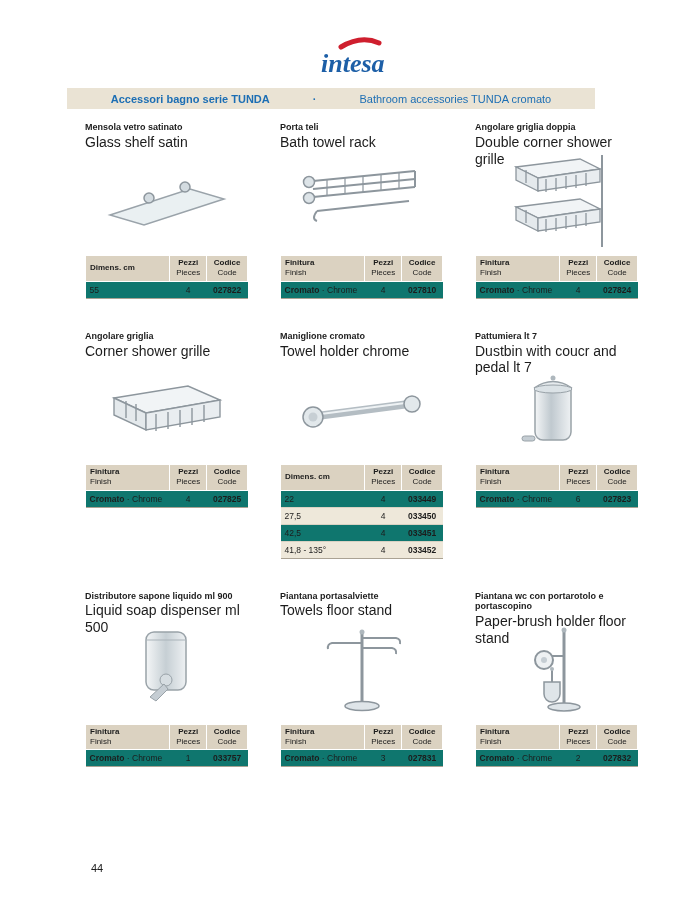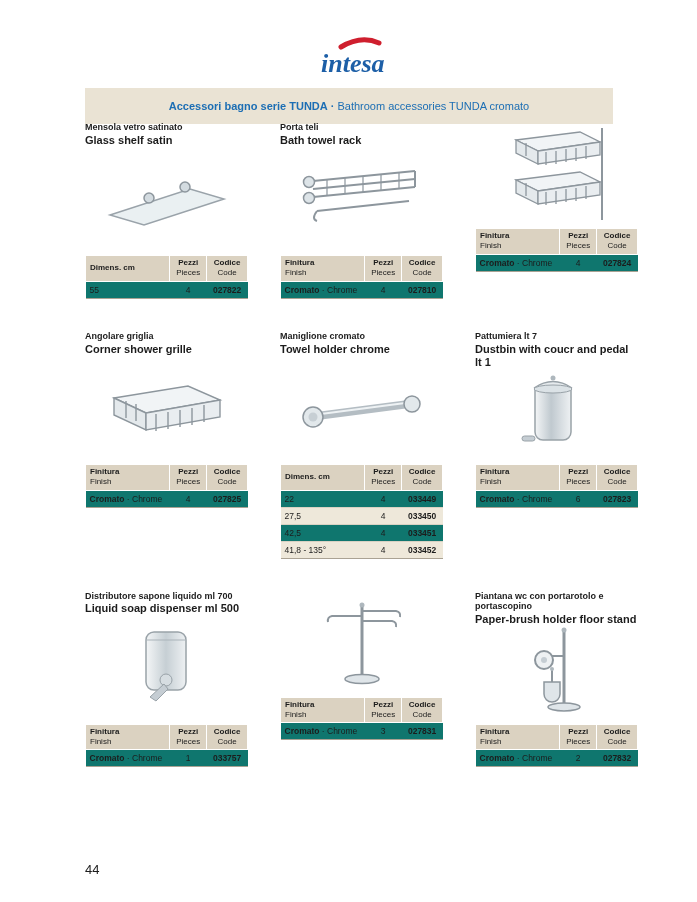--- a/index.html
+++ b/index.html
@@ -3,52 +3,52 @@
 <meta charset="utf-8">
 <style>
   * { box-sizing: border-box; margin: 0; padding: 0; }
   body { background: #ffffff; }
   .page {
     position: relative; width: 697px; height: 902px; background: #fff;
     font-family: "Liberation Sans", sans-serif; color: #1c1c1c; overflow: hidden;
   }
   .logo-wrap { position: absolute; top: 34px; left: 0; right: 0; display: flex; justify-content: center; padding-left: 16px; }
   .band {
-    position: absolute; top: 88px; left: 85px; width: 528px; height: 36px;
+    position: absolute; top: 88px; left: 67px; width: 528px; height: 21px;
     background: #eae3d4; display: flex; align-items: center; justify-content: center;
-    font-size: 11px; color: #1c6eb4; white-space: pre;
+    font-size: 11px; color: #1c6eb4; white-space: pre; gap: 40px;
   }
   .band .it { font-weight: bold; }
   .band .sep { font-weight: bold; padding: 0 3px; }
   .grid {
     position: absolute; top: 122px; left: 85px; width: 545px;
     display: grid; grid-template-columns: 163px 163px 163px;
     column-gap: 27px; row-gap: 30px; align-items: start; gap: 32px;
   }
   .tb { height: 27px; overflow: visible; }
   .pt { font-weight: bold; font-size: 9px; line-height: 1.2; }
-  .ps { font-size: 11px; line-height: 1.2; margin-top: 1px; font-weight: bold; }
+  .ps { font-size: 14px; line-height: 1.2; margin-top: 1px; }
   .pimg { height: 104px; display: flex; align-items: center; justify-content: center; }
   table.ptab { width: 100%; border-collapse: collapse; margin-top: 2px; }
   .ptab th {
     background: #dbd2c1; border: 1px solid #ffffff; font-size: 8px; font-weight: normal;
     padding: 2px 4px; height: 23px; vertical-align: middle; line-height: 1.3;
   }
   .ptab th.c1 { text-align: left; width: 52%; }
   .ptab th .l1 { font-weight: bold; display: block; }
   .ptab th .l2 { display: block; }
   .ptab td {
     font-size: 8.5px; padding: 3px 4px; text-align: center;
     border-bottom: 1px solid #aaa293; background: #0f766e;
   }
   .ptab tbody tr:not(:last-child) td { border-bottom: 1px solid #d9d2c3; }
   .ptab td.c1 { text-align: left; }
   .ptab td.code { font-weight: bold; }
   .ptab tr.alt td { background: #eee8da; margin-left: 32px; }
-  .pageno { position: absolute; left: 85px; top: 862px; font-size: 13px; }
+  .pageno { position: absolute; left: 91px; top: 862px; font-size: 11px; }
 </style>
 </head>
 <body>
 
 <div class="page">
 
   <div class="logo-wrap">
     <svg width="92" height="46" viewBox="0 0 92 46">
       <path d="M30 13 Q50 1 68 9" stroke="#cf1f2e" stroke-width="5" fill="none" stroke-linecap="round"></path>
       <text x="10" y="38" font-family="Liberation Serif, serif" font-style="italic" font-weight="bold" font-size="26" fill="#1d5fa7">intesa</text>
@@ -143,20 +143,24 @@
           <tr>
             <td class="c1"><b>Cromato</b><span> · Chrome</span></td>
             <td>4</td>
             <td class="code">027810</td>
           </tr>
         </tbody>
       </table>
     </div>
 
     <div class="card">
+      <div class="tb">
+        <div class="pt">Angolare griglia doppia</div>
+        <div class="ps">Double corner shower grille</div>
+      </div>
       <div class="pimg">
         <svg width="150" height="100" viewBox="0 0 150 100">
           <g fill="none" stroke="#8d969d" stroke-width="1.3">
             <path d="M120 4 V96" stroke-width="2"></path>
             <polygon points="34,16 98,8 118,18 56,27" fill="#f1f4f6"></polygon>
             <polygon points="34,16 56,27 56,40 34,29" fill="#e4e9ec"></polygon>
             <polygon points="56,27 118,18 118,31 56,40" fill="#e9edf0"></polygon>
             <path d="M44 19 V32 M64 28 V41 M74 27 V40 M84 25 V38 M94 24 V37 M104 22 V35"></path>
             <polygon points="34,56 98,48 118,58 56,67" fill="#f1f4f6"></polygon>
             <polygon points="34,56 56,67 56,80 34,69" fill="#e4e9ec"></polygon>
@@ -286,21 +290,21 @@
             <td>4</td>
             <td class="code">033452</td>
           </tr>
         </tbody>
       </table>
     </div>
 
     <div class="card">
       <div class="tb">
         <div class="pt">Pattumiera lt 7</div>
-        <div class="ps">Dustbin with coucr and pedal lt 1</div>
+        <div class="ps">Dustbin with coucr and pedal lt 7</div>
       </div>
       <div class="pimg">
         <svg width="150" height="100" viewBox="0 0 150 100">
           <defs>
             <linearGradient id="gbin" x1="0" y1="0" x2="1" y2="0">
               <stop offset="0" stop-color="#f4f6f7"></stop>
                 <stop offset="0.45" stop-color="#c0c9cf"></stop>
                 <stop offset="1" stop-color="#eef1f3"></stop>
             </linearGradient>
           </defs>
@@ -333,21 +337,21 @@
             <td class="c1"><b>Cromato</b><span> · Chrome</span></td>
             <td>6</td>
             <td class="code">027823</td>
           </tr>
         </tbody>
       </table>
     </div>
 
     <div class="card">
       <div class="tb">
-        <div class="pt">Distributore sapone liquido ml 700</div>
+        <div class="pt">Distributore sapone liquido ml 900</div>
         <div class="ps">Liquid soap dispenser ml 500</div>
       </div>
       <div class="pimg">
         <svg width="150" height="100" viewBox="0 0 150 100">
           <defs>
             <linearGradient id="gdisp" x1="0" y1="0" x2="1" y2="0">
               <stop offset="0" stop-color="#f4f6f7"></stop>
                 <stop offset="0.5" stop-color="#c6cfd4"></stop>
                 <stop offset="1" stop-color="#eef1f3"></stop>
             </linearGradient>
@@ -379,20 +383,24 @@
           <tr>
             <td class="c1"><b>Cromato</b><span> · Chrome</span></td>
             <td>1</td>
             <td class="code">033757</td>
           </tr>
         </tbody>
       </table>
     </div>
 
     <div class="card">
+      <div class="tb">
+        <div class="pt">Piantana portasalviette</div>
+        <div class="ps">Towels floor stand</div>
+      </div>
       <div class="pimg">
         <svg width="150" height="100" viewBox="0 0 150 100">
           <g fill="none" stroke="#8d969d">
             <path d="M75 14 V84" stroke-width="3"></path>
             <path d="M75 18 h34 q5 1 4 6" stroke-width="2"></path>
             <path d="M75 28 h30 q5 1 4 6" stroke-width="2"></path>
             <path d="M75 23 h-30 q-5 1 -4 6" stroke-width="2"></path>
           </g>
           <circle cx="75" cy="12" r="2.5" fill="#aeb7bd"></circle>
           <ellipse cx="75" cy="86" rx="17" ry="4.5" fill="#dfe5e9" stroke="#8d969d" stroke-width="1.5"></ellipse>

